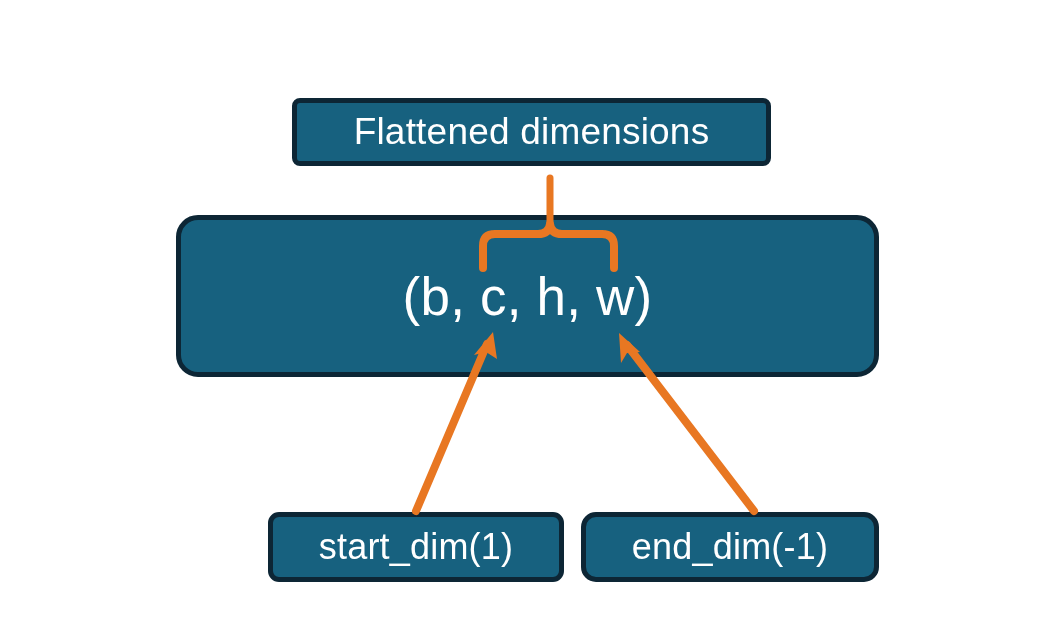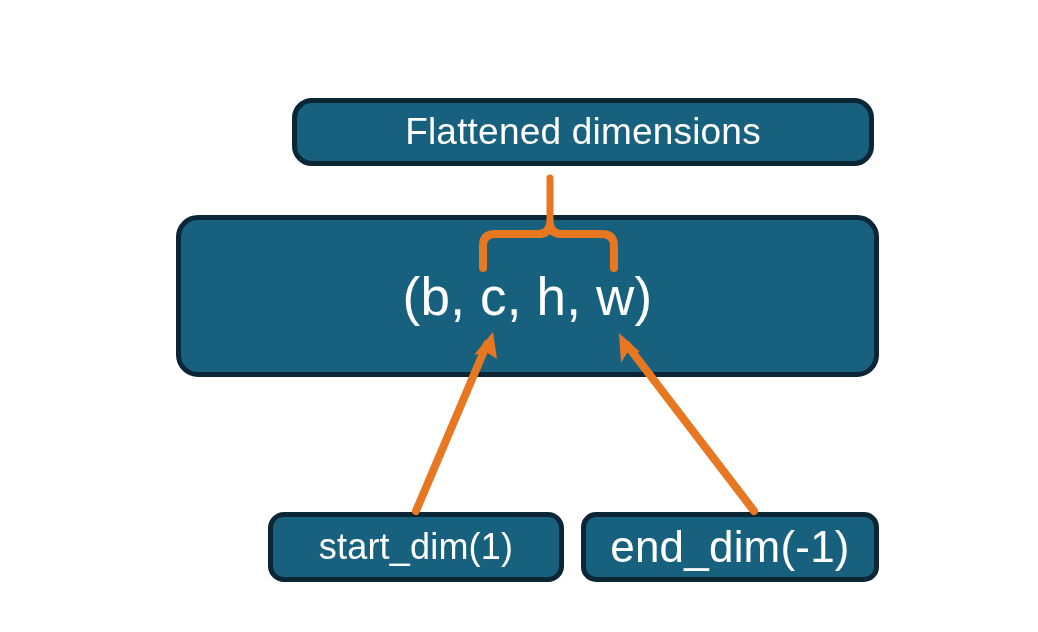--- a/index.html
+++ b/index.html
@@ -30,47 +30,47 @@
     justify-content: center;
     color: #ffffff;
     font-weight: 400;
     letter-spacing: 0.2px;
     white-space: nowrap;
     z-index: 2;
   }
   #node-flattened {
     left: 292px;
     top: 98px;
-    width: 582px;
+    width: 479px;
     height: 68px;
     font-size: 37px;
-    border-radius: 20px;
+    border-radius: 8px;
   }
   #node-shape {
     left: 176px;
     top: 215px;
     width: 703px;
     height: 162px;
     font-size: 53px;
     border-radius: 22px;
   }
   #node-startdim {
     left: 268px;
     top: 512px;
     width: 296px;
     height: 70px;
     font-size: 36px;
-    border-radius: 16px;
+    border-radius: 11px;
   }
   #node-enddim {
     left: 581px;
     top: 512px;
     width: 298px;
     height: 70px;
-    font-size: 44px;
+    font-size: 36px;
     border-radius: 15px;
   }
   #overlay {
     position: absolute;
     left: 0;
     top: 0;
     width: 1038px;
     height: 632px;
     z-index: 3;
     pointer-events: none;

